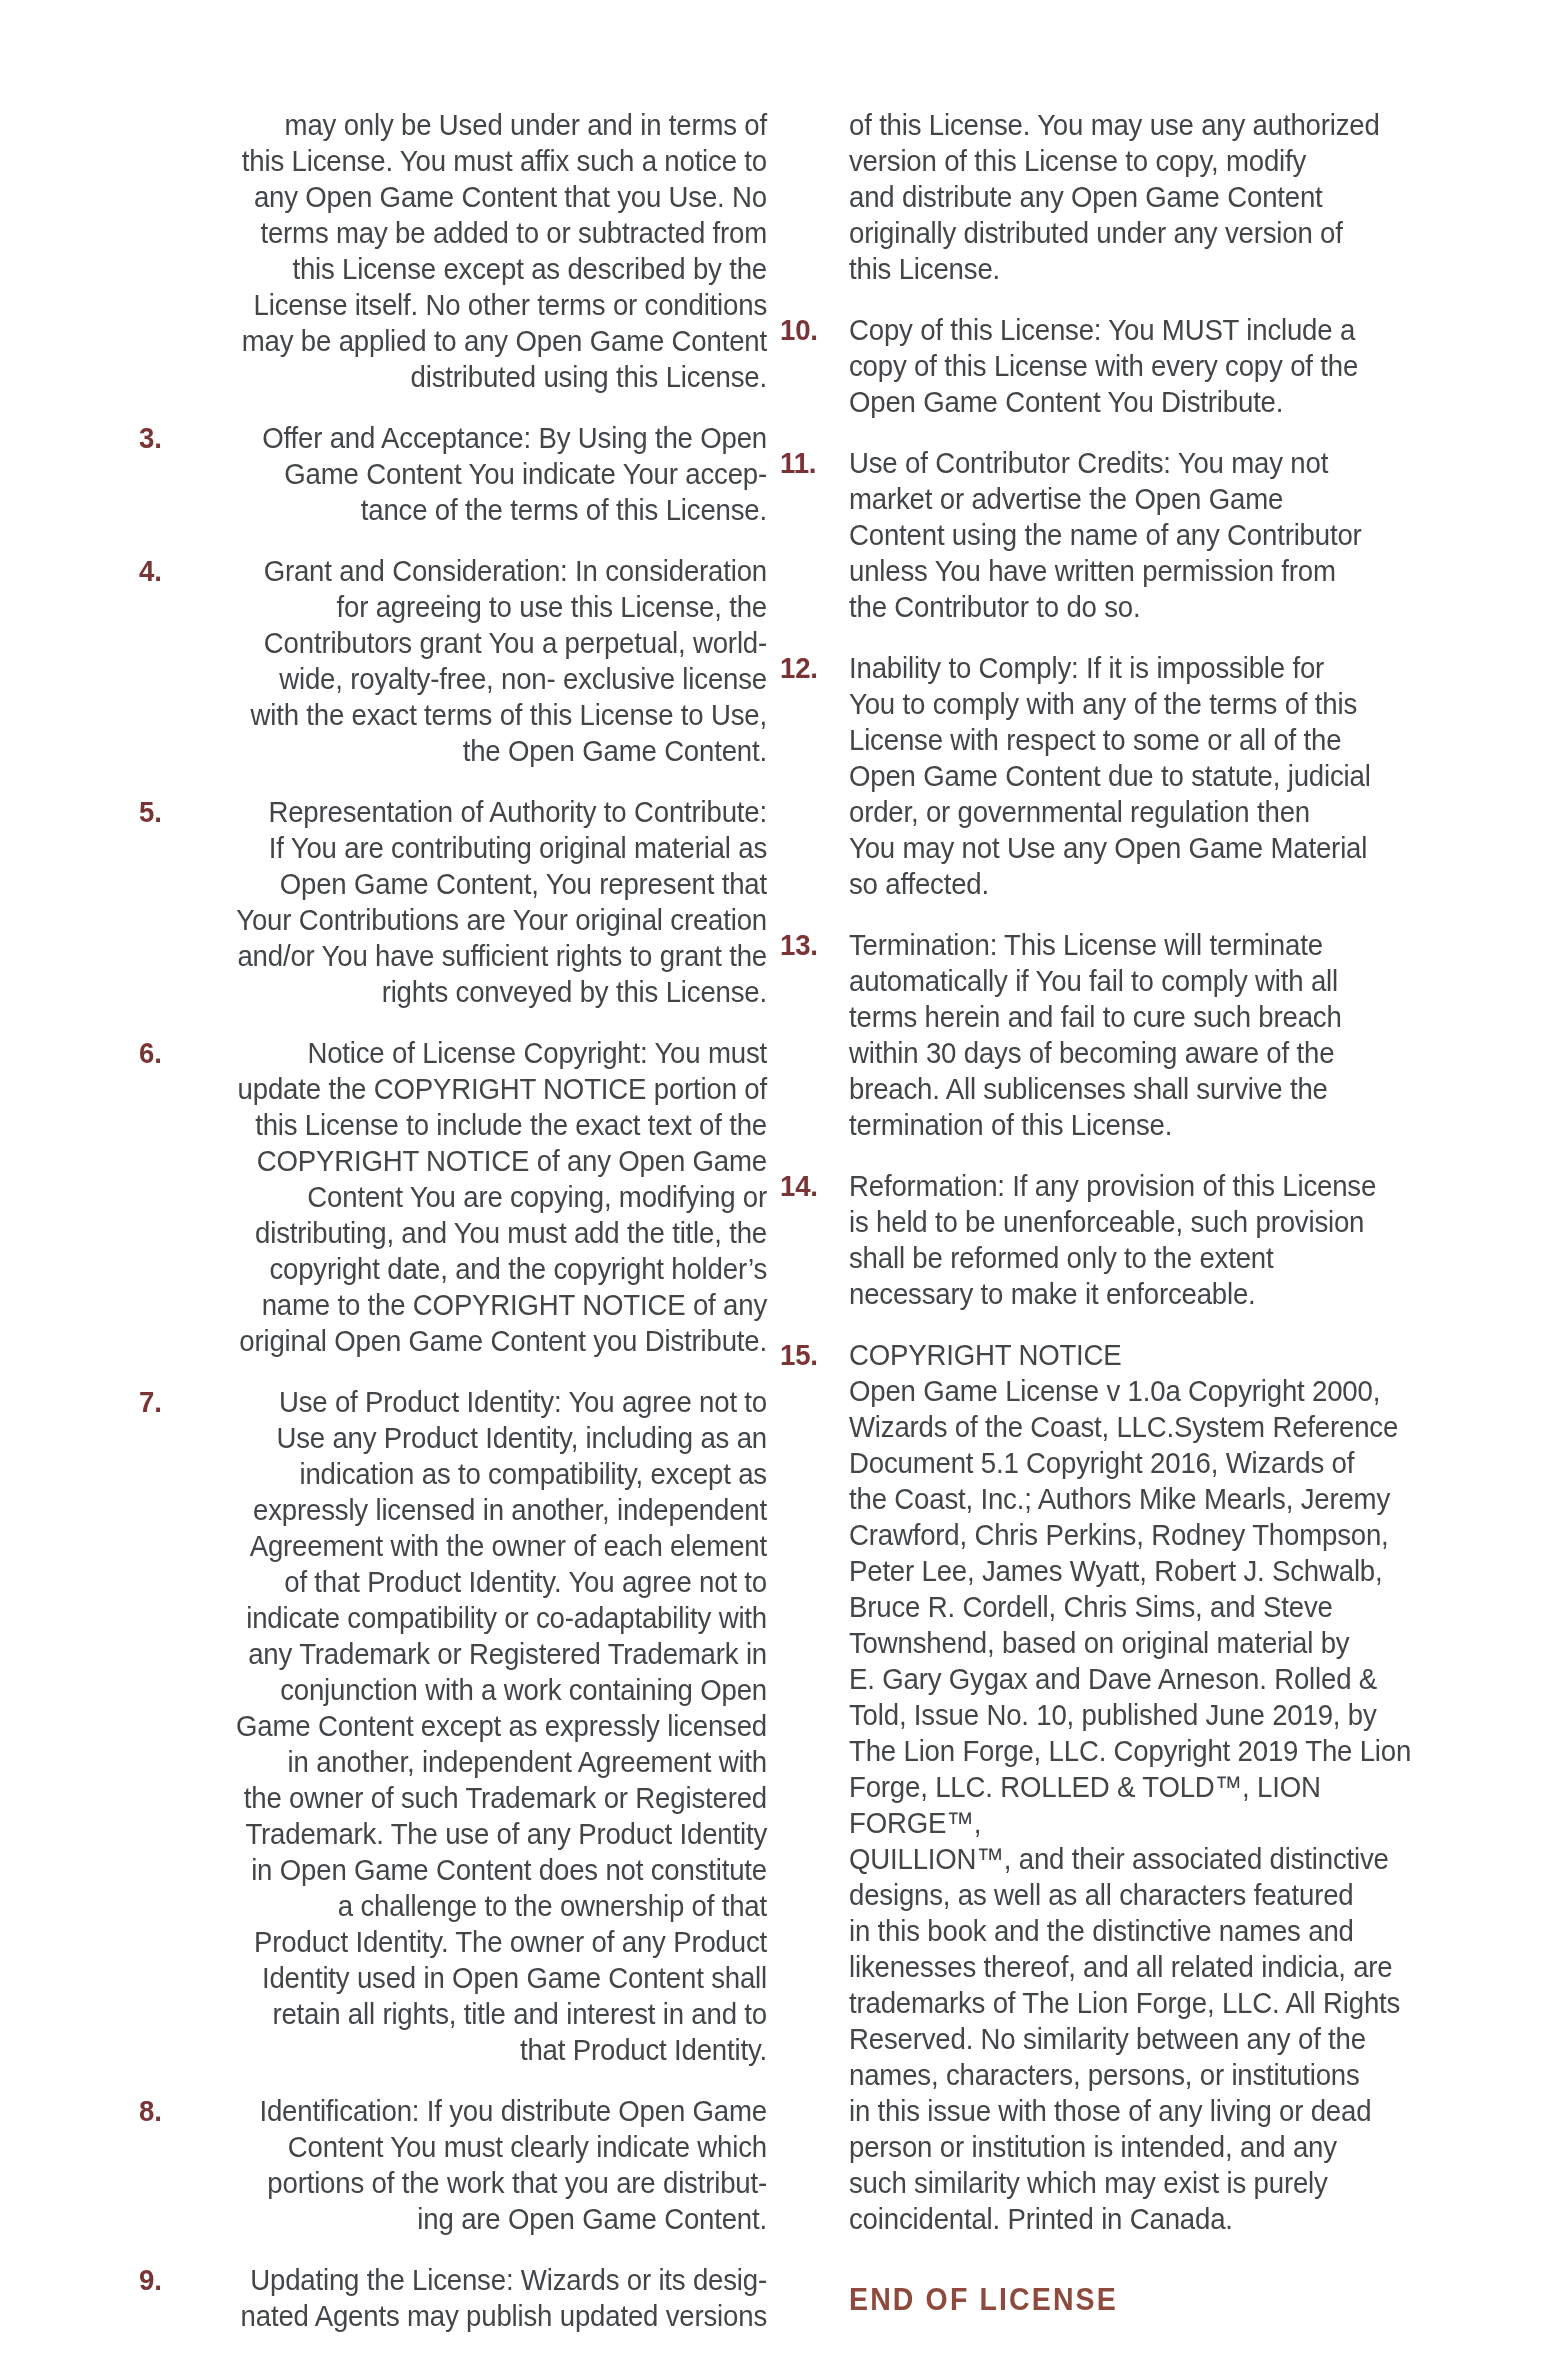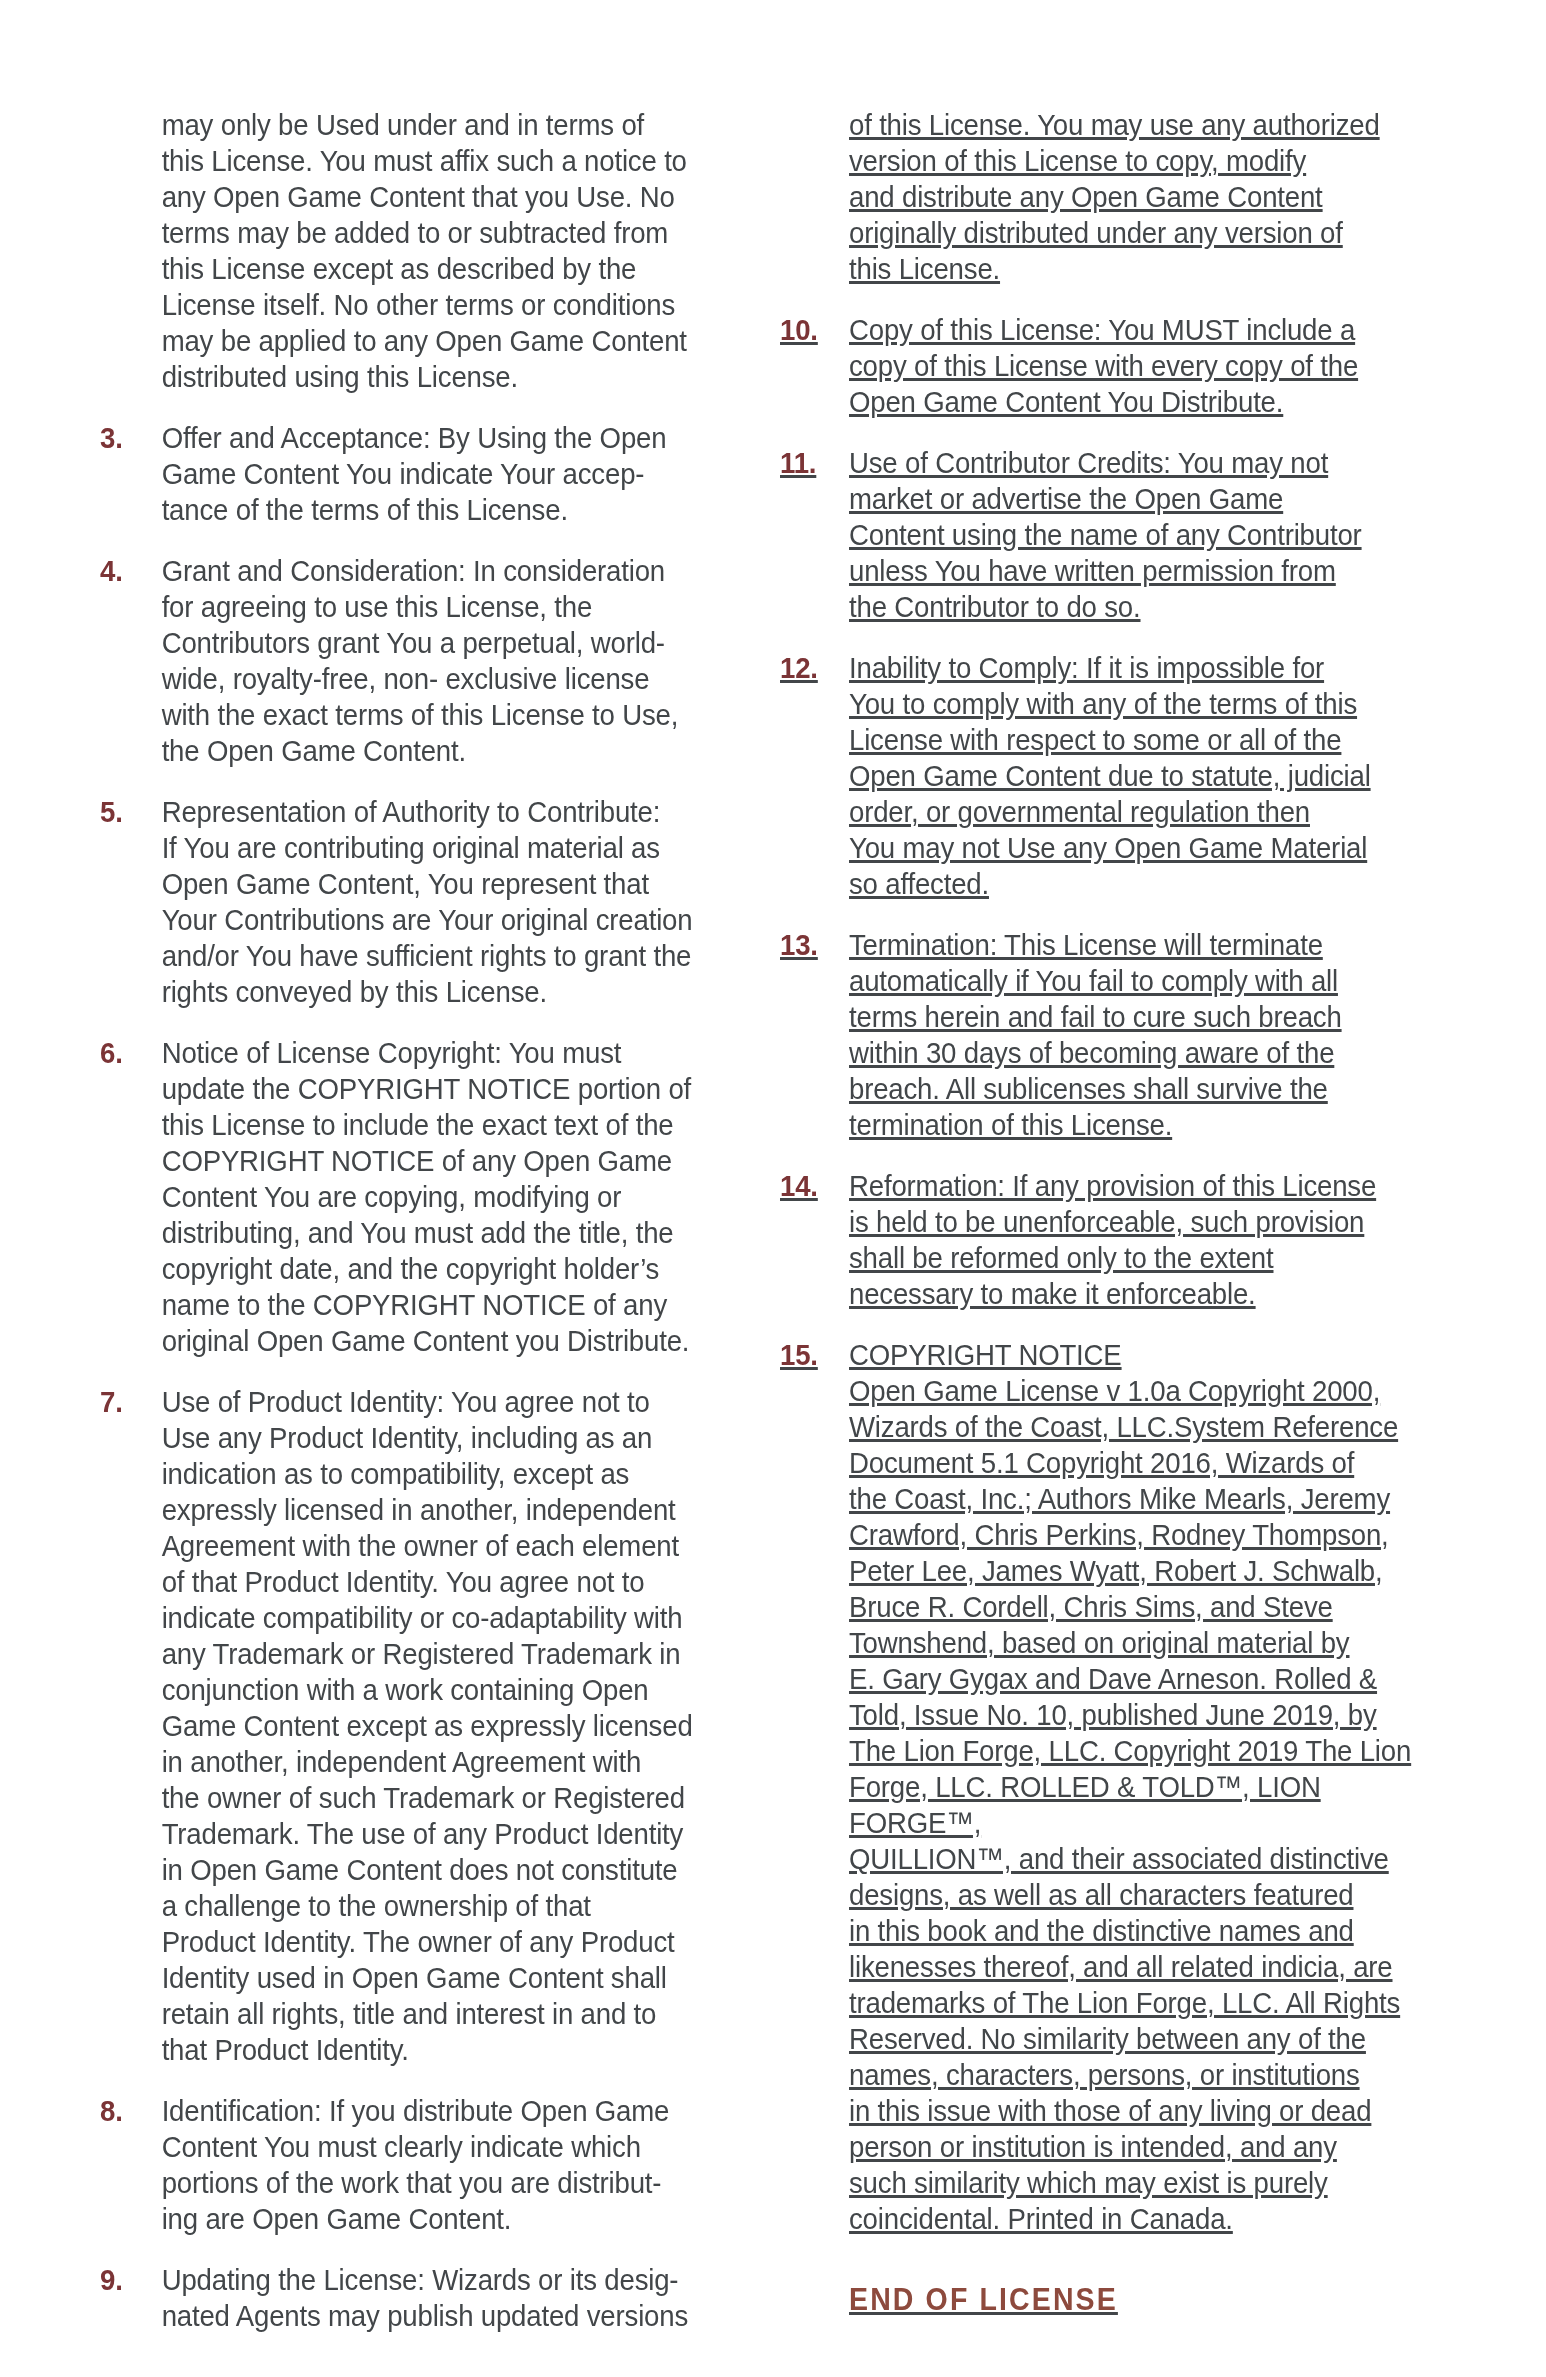--- a/index.html
+++ b/index.html
@@ -12,22 +12,22 @@
     color: #424649;
     overflow: hidden;
   }
   .col {
     position: absolute;
     top: 107px;
     font-size: 30px;
     line-height: 36px;
     letter-spacing: -0.2px;
   }
-  .col-left  { left: 100px;  width: 735px; }
-  .col-right { left: 780px; width: 739px; text-decoration: underline; }
+  .col-left  { left: 100px;  width: 735px; text-align: right; }
+  .col-right { left: 780px; width: 739px; }
   .col-inner {
     transform: scaleX(0.92);
     transform-origin: 0 0;
   }
   .col-left  .col-inner { width: 725px; }
   .col-right .col-inner { width: 728px; }
 
   .cont-para {
     margin: 0 0 25px 0;
     white-space: pre-line;

